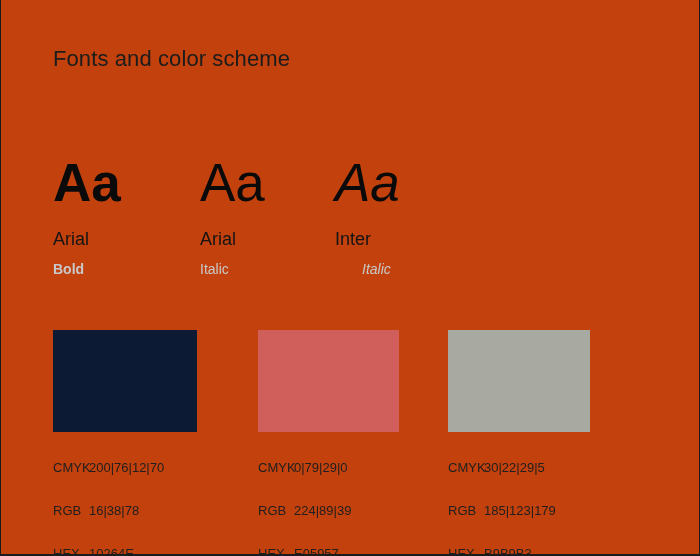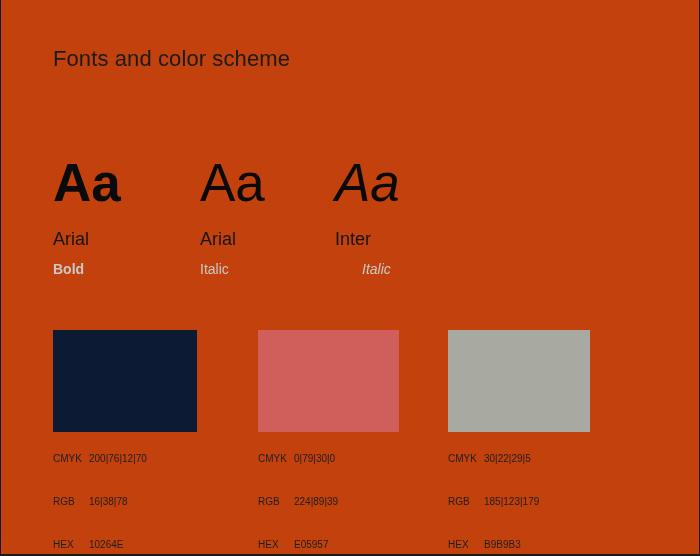--- a/index.html
+++ b/index.html
@@ -90,23 +90,23 @@
     height: 102px;
   }
   .color-col-1 .swatch { width: 141px; }
   .color-col-2 .swatch { width: 142px; }
 
   .color-meta {
     margin-top: 17px;
   }
   .meta-row {
     display: flex;
-    align-items: flex-start;
+    align-items: flex-end;
     height: 22px;
-    font-size: 10px;
+    font-size: 13px;
     color: #1f1f1f;
     white-space: nowrap;
     margin-top: 21px;
   }
   .meta-key {
     width: 36px;
     flex: 0 0 36px;
   }
   .meta-val {
     flex: 1 1 auto;
@@ -153,21 +153,21 @@
         <span class="meta-val">10264E</span>
       </div>
     </div>
   </div>
 
   <div class="color-col color-col-1">
     <div class="swatch" style="background-color: rgb(208, 95, 92);"></div>
     <div class="color-meta">
       <div class="meta-row">
         <span class="meta-key">CMYK</span>
-        <span class="meta-val">0|79|30|0</span>
+        <span class="meta-val">0|79|29|0</span>
       </div>
       <div class="meta-row">
         <span class="meta-key">RGB</span>
         <span class="meta-val">224|89|39</span>
       </div>
       <div class="meta-row">
         <span class="meta-key">HEX</span>
         <span class="meta-val">E05957</span>
       </div>
     </div>

